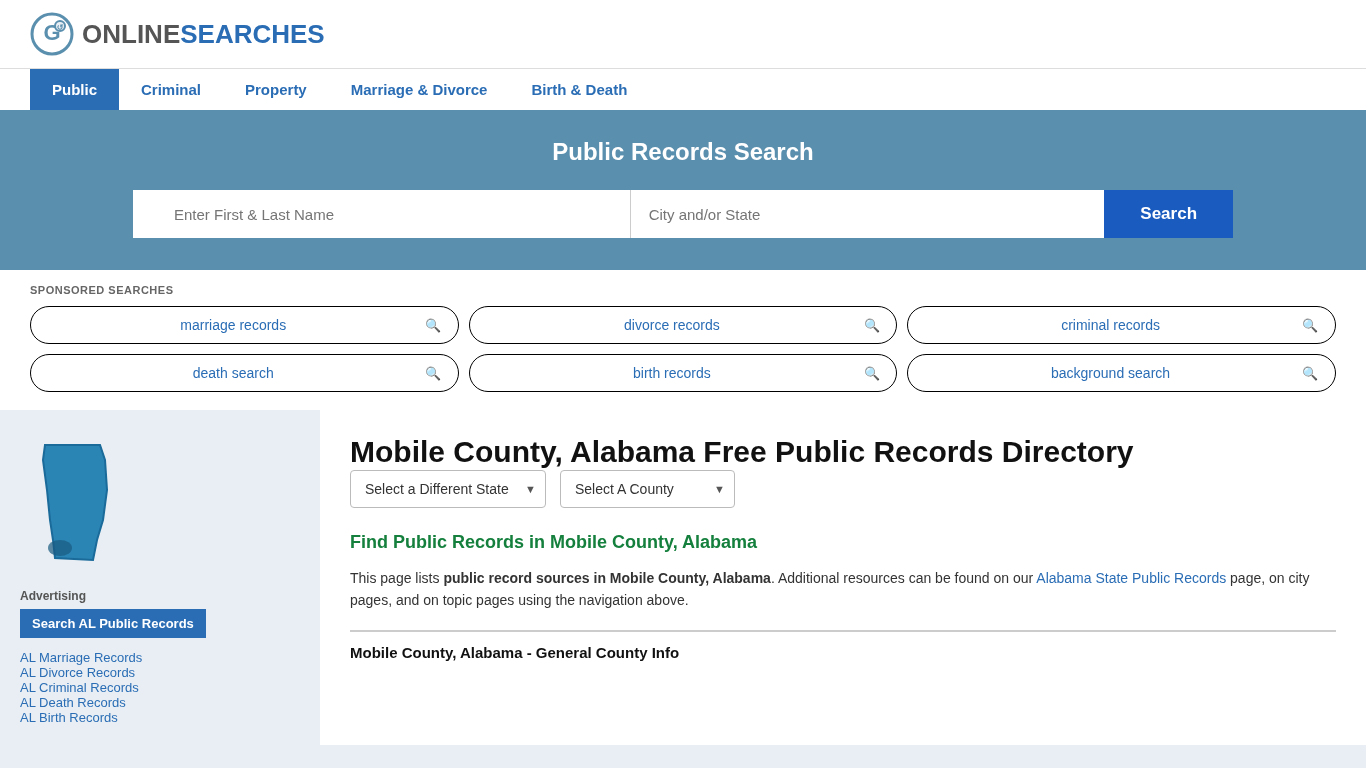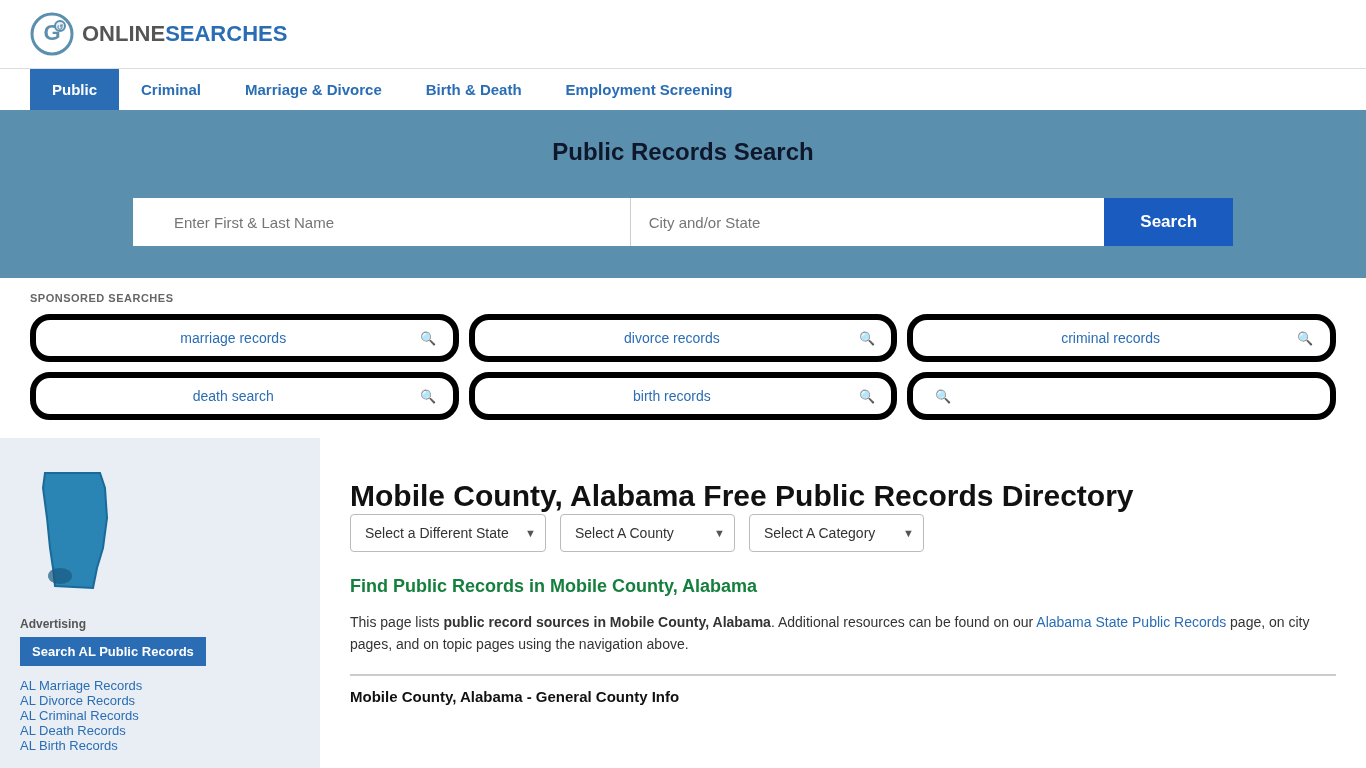--- a/index.html
+++ b/index.html
@@ -22,21 +22,21 @@
     .logo {
       display: flex;
       align-items: center;
       gap: 8px;
     }
     .logo-icon {
       width: 44px;
       height: 44px;
     }
     .logo-text {
-      font-size: 22px;
+      font-size: 26px;
       font-weight: bold;
     }
     .logo-text span.online {
       color: #555;
     }
     .logo-text span.searches {
       color: #2a6db5;
     }
 
     
@@ -60,24 +60,24 @@
       color: #fff;
     }
 
     
     .hero {
       background: #5a8fae;
       padding: 28px 30px 32px;
       text-align: center;
     }
     .hero-title {
-      color: #0f172a;
+      color: #ffffff;
       font-size: 24px;
       font-weight: bold;
-      margin-bottom: 32px;
+      margin-bottom: 24px;
     }
     .search-bar {
       display: flex;
       gap: 0;
       max-width: 1100px;
       margin: 0 auto;
     }
     .search-input {
       flex: 1;
       padding: 14px 18px;
@@ -107,21 +107,21 @@
       margin-bottom: 10px;
       font-weight: 600;
     }
     .sponsored-grid {
       display: grid;
       grid-template-columns: repeat(3, 1fr);
       gap: 10px;
       margin-bottom: 0;
     }
     .sponsored-tag {
-      border: 6px solid #000000;
+      border: 1px solid #000000;
       border-radius: 20px;
       padding: 10px 16px;
       display: flex;
       align-items: center;
       justify-content: space-between;
       cursor: pointer;
       background: #fff;
     }
     .sponsored-tag-text {
       color: #2a6db5;
@@ -132,21 +132,21 @@
     .search-icon-small {
       color: #555;
       font-size: 13px;
       margin-left: 6px;
     }
     .directory-title {
       font-size: 30px;
       font-weight: bold;
       color: #111;
       line-height: 1.2;
-      margin-top: 20px;
+      margin-top: 4px;
     }
 
     .selectors {
       display: flex;
       gap: 14px;
       margin-bottom: 24px;
     }
     .selector-wrapper {
       position: relative;
       display: inline-block;
@@ -282,23 +282,23 @@
     </svg>
     <div class="logo-text">
       <span class="online">ONLINE</span><span class="searches">SEARCHES</span>
     </div>
   </div>
 </div>
 
 <nav class="nav">
   <a class="nav-item active">Public</a>
   <a class="nav-item">Criminal</a>
+  <a class="nav-item">Property</a>
   <a class="nav-item">Marriage &amp; Divorce</a>
   <a class="nav-item">Birth &amp; Death</a>
-  <a class="nav-item">Employment Screening</a>
 </nav>
 
 <div class="hero">
   <div class="hero-title">Public Records Search</div>
   <div class="search-bar">
     <input class="search-input" type="text" placeholder="Enter First &amp; Last Name" style="">
     <input class="search-input" type="text" placeholder="City and/or State" style="">
     <button class="search-btn">Search</button>
   </div>
 </div>
@@ -320,20 +320,21 @@
     </div>
     <div class="sponsored-tag">
       <span class="sponsored-tag-text">death search</span>
       <span class="search-icon-small">🔍</span>
     </div>
     <div class="sponsored-tag">
       <span class="sponsored-tag-text">birth records</span>
       <span class="search-icon-small">🔍</span>
     </div>
     <div class="sponsored-tag">
+      <span class="sponsored-tag-text">background search</span>
       <span class="search-icon-small">🔍</span>
     </div>
   </div>
 </div>
 
 <div class="below-hero">
 
   <div class="sidebar-col">
     <div class="sidebar-inner">
 
@@ -372,25 +373,20 @@
         <div class="selector-wrapper">
           <select>
             <option>Select a Different State</option>
           </select>
         </div>
         <div class="selector-wrapper">
           <select>
             <option>Select A County</option>
           </select>
         </div>
-        <div class="selector-wrapper">
-          <select>
-            <option>Select A Category</option>
-          </select>
-        </div>
       </div>
 
       <div class="find-title">Find Public Records in Mobile County, Alabama</div>
 
       <p class="description">
         <span>This page lists </span><strong>public record sources in Mobile County, Alabama</strong><span>. Additional resources can be found on our </span><a>Alabama State Public Records</a><span> page, on city pages, and on topic pages using the navigation above.</span>
       </p>
 
       <div class="county-info-header">Mobile County, Alabama - General County Info</div>
     </div>

